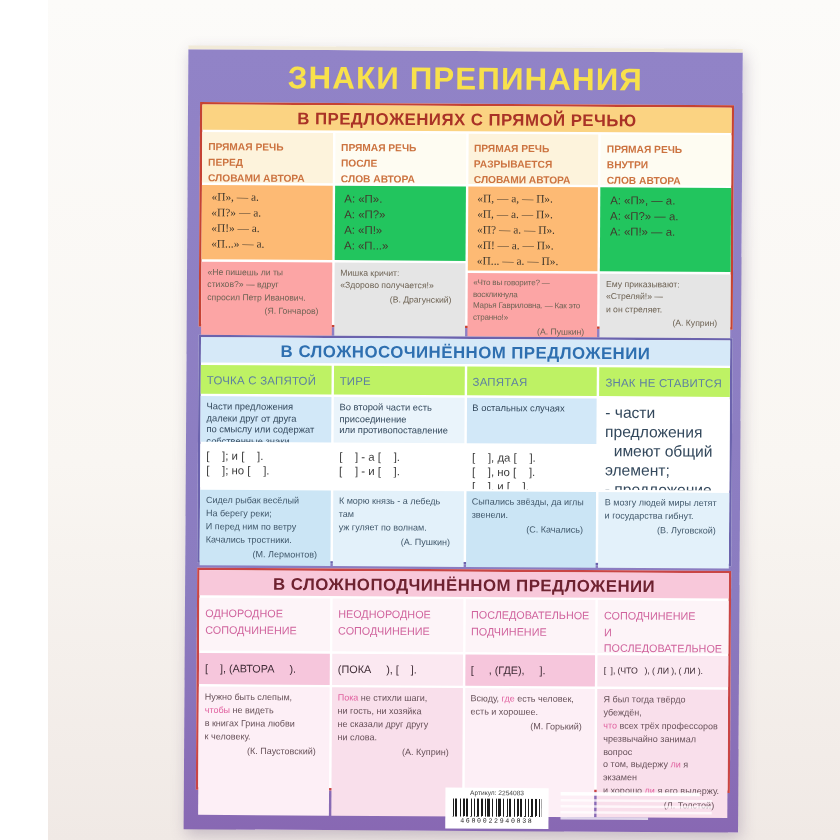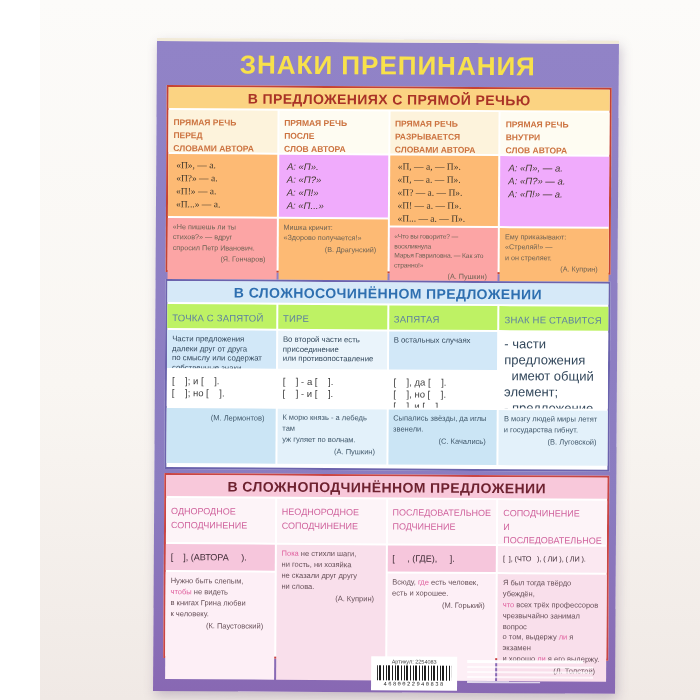--- a/index.html
+++ b/index.html
@@ -25,22 +25,22 @@
   .sec1 .cols{height:156px;} .sec2 .cols{height:159px;} .sec3 .cols{height:154px;}
   .col{display:flex;flex-direction:column;gap:2px;min-width:0;}
   .cell{padding:4px 5px;box-sizing:border-box;overflow:hidden;}
   
   .h1c{height:42px;font-size:8.5px;font-weight:bold;color:#cc7340;line-height:1.5;white-space:pre-line;padding-top:6px;}
   .f1c{font-size:9.5px;color:#41382c;line-height:13px;white-space:pre-wrap;padding-top:5px;padding-left:8px;}
   .fh62{height:62px;} .fh70{height:70px;}
   .e1c{flex:1;font-size:7.2px;color:#6e6354;line-height:1.45;}
   .exsm{font-size:6.7px;letter-spacing:-.15px;}
   .bgA{background:#fdf3dc;} .bgB{background:#fefcf2;}
-  .bgF{background:#fdba74;font-family:Liberation Serif, serif;} .bgG{background:#f0abfc;font-style:italic;}
-  .bgE{background:#fca5a5;} .bgD{background:#fdba74;}
+  .bgF{background:#fdba74;font-family:Liberation Serif, serif;} .bgG{background:#22c55e;}
+  .bgE{background:#fca5a5;} .bgD{background:#e5e5e5;}
   
   .h2c{height:24px;font-size:9.5px;color:#5d7fa1;padding-top:8px;background:#bef264;letter-spacing:.2px;white-space:nowrap;}
   .d2c{height:38px;font-size:7.8px;color:#33485c;line-height:1.22;white-space:pre-wrap;}
   .d2tall{height:76px;font-size:13px;line-height:1.24;}
   .f2c{height:36px;font-size:9.5px;color:#3b3b3b;line-height:1.25;white-space:pre-wrap;background:#fff;padding-top:5px;}
   .e2c{flex:1;font-size:7.5px;color:#41586b;line-height:1.45;}
   .bgBlue{background:#d2e8f8;} .bgPale{background:#eaf4fb;} .bgW{background:#fff;}
   .bgE2a{background:#cbe5f5;} .bgE2b{background:#e3f1fa;}
   
   .h3c{height:44px;font-size:9px;color:#d0639d;line-height:1.5;white-space:pre-line;padding-top:7px;background:#fdf4f8;}
@@ -141,20 +141,24 @@
       <div class="cols">
         <div class="col">
           <div class="cell h2c">ТОЧКА С ЗАПЯТОЙ</div>
           <div class="cell d2c bgBlue">Части предложения
 далеки друг от друга
 по смыслу или содержат
 собственные знаки</div>
           <div class="cell f2c">[    ]; и [    ].
 [    ]; но [    ].</div>
           <div class="cell e2c bgE2a">
+            <span class="ext">Сидел рыбак весёлый
+На берегу реки;
+И перед ним по ветру
+Качались тростники.</span>
             <span class="auth">(М. Лермонтов)</span>
           </div>
         </div>
         <div class="col">
           <div class="cell h2c">ТИРЕ</div>
           <div class="cell d2c bgPale">Во второй части есть
 присоединение
 или противопоставление</div>
           <div class="cell f2c">[    ] - а [    ].
 [    ] - и [    ].</div>
@@ -206,20 +210,21 @@
             <span class="ext">Нужно быть слепым,
 <span class="hl">чтобы</span> не видеть
 в книгах Грина любви
 к человеку.</span>
             <span class="auth">(К. Паустовский)</span>
           </div>
         </div>
         <div class="col">
           <div class="cell h3c">НЕОДНОРОДНОЕ
 СОПОДЧИНЕНИЕ</div>
+          <div class="cell f3c bgP2">(ПОКА     ), [    ].</div>
           <div class="cell e3c bgE3b">
             <span class="ext"><span class="hl">Пока</span> не стихли шаги,
 ни гость, ни хозяйка
 не сказали друг другу
 ни слова.</span>
             <span class="auth">(А. Куприн)</span>
           </div>
         </div>
         <div class="col">
           <div class="cell h3c">ПОСЛЕДОВАТЕЛЬНОЕ

